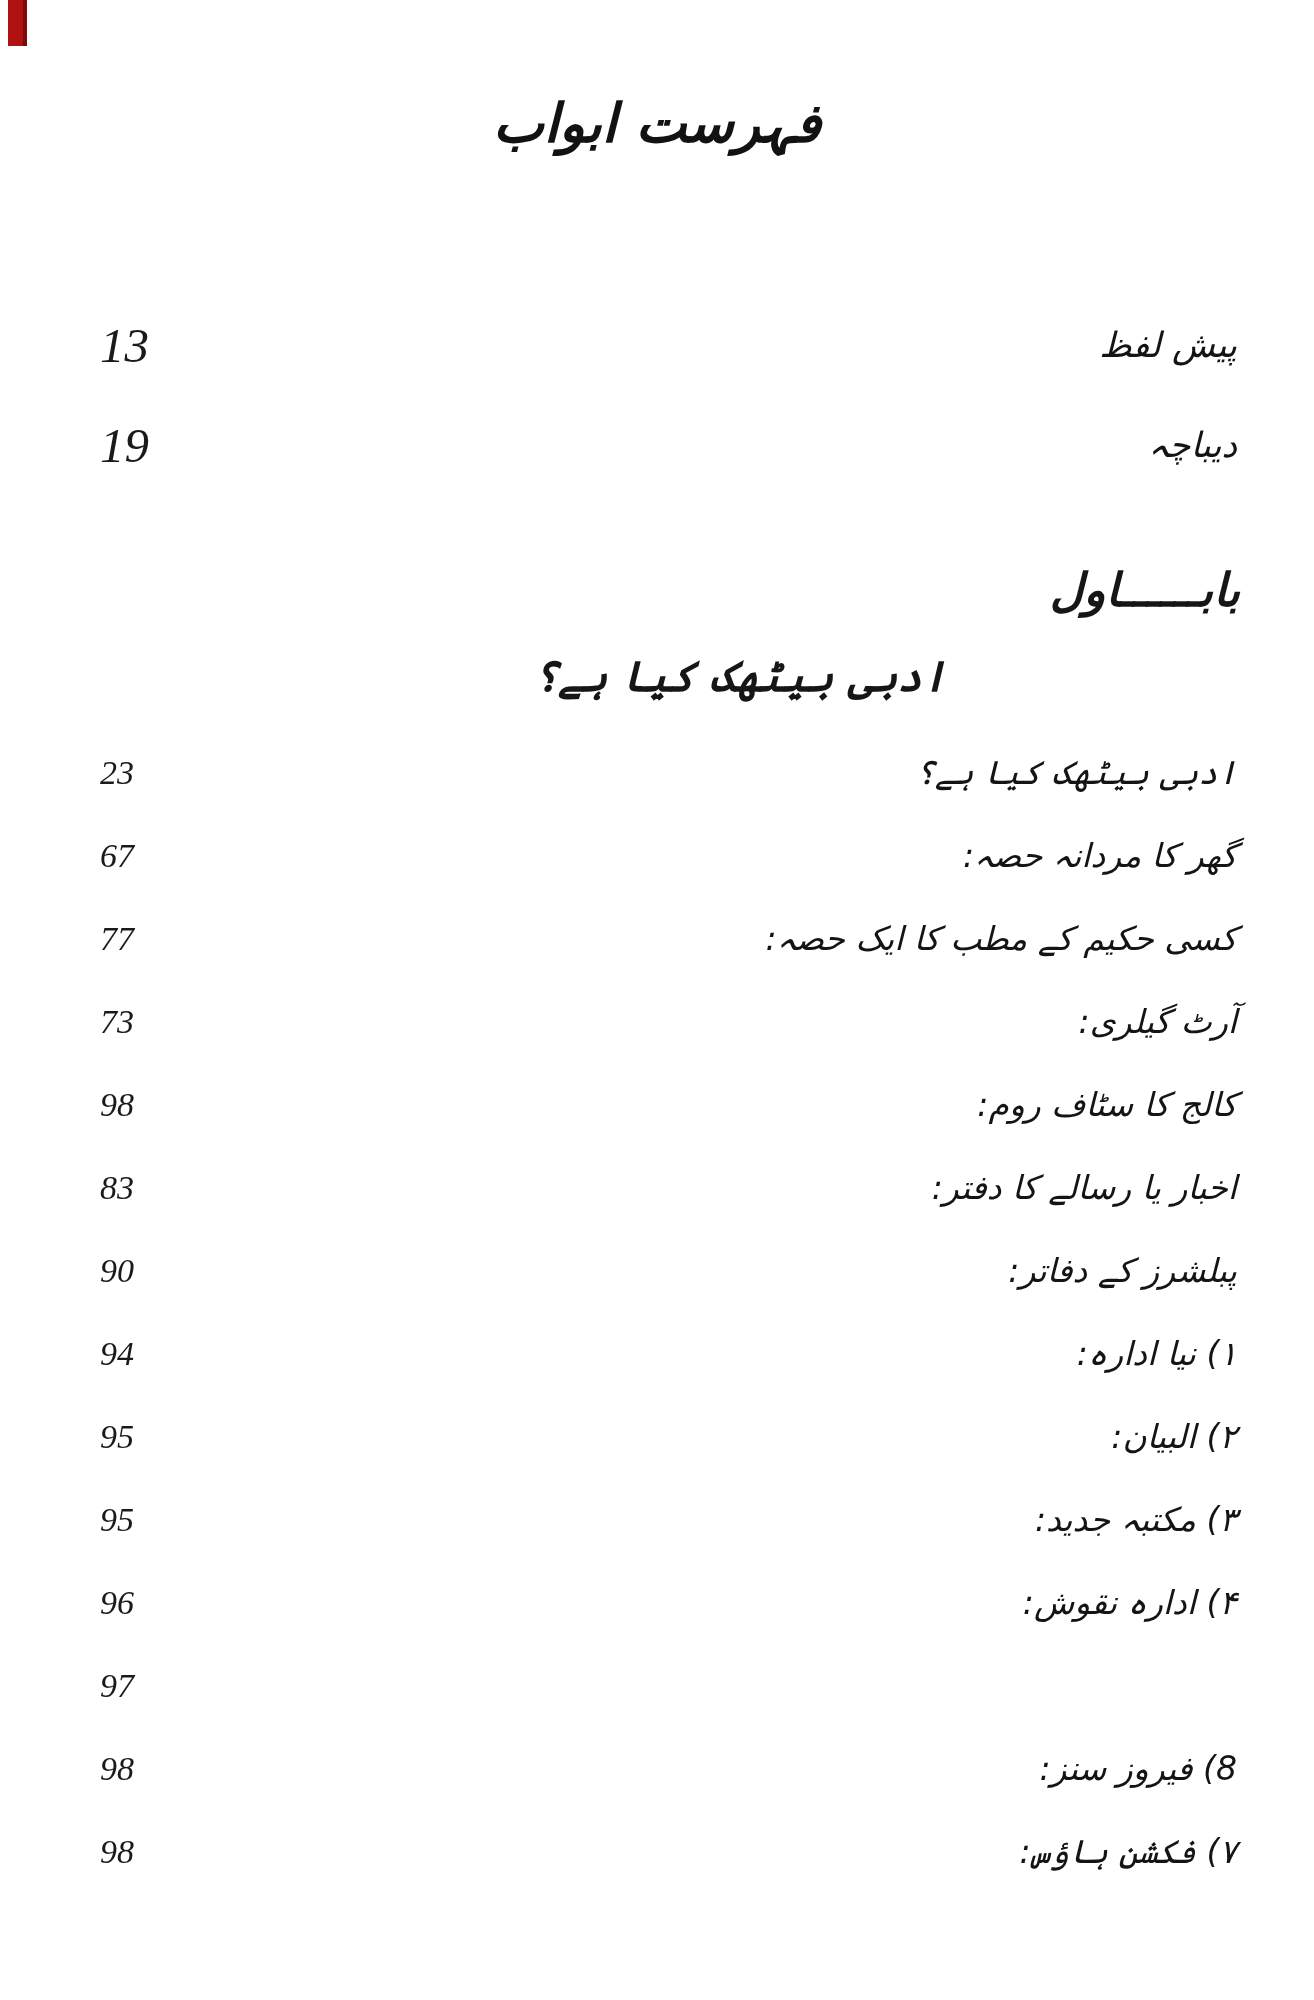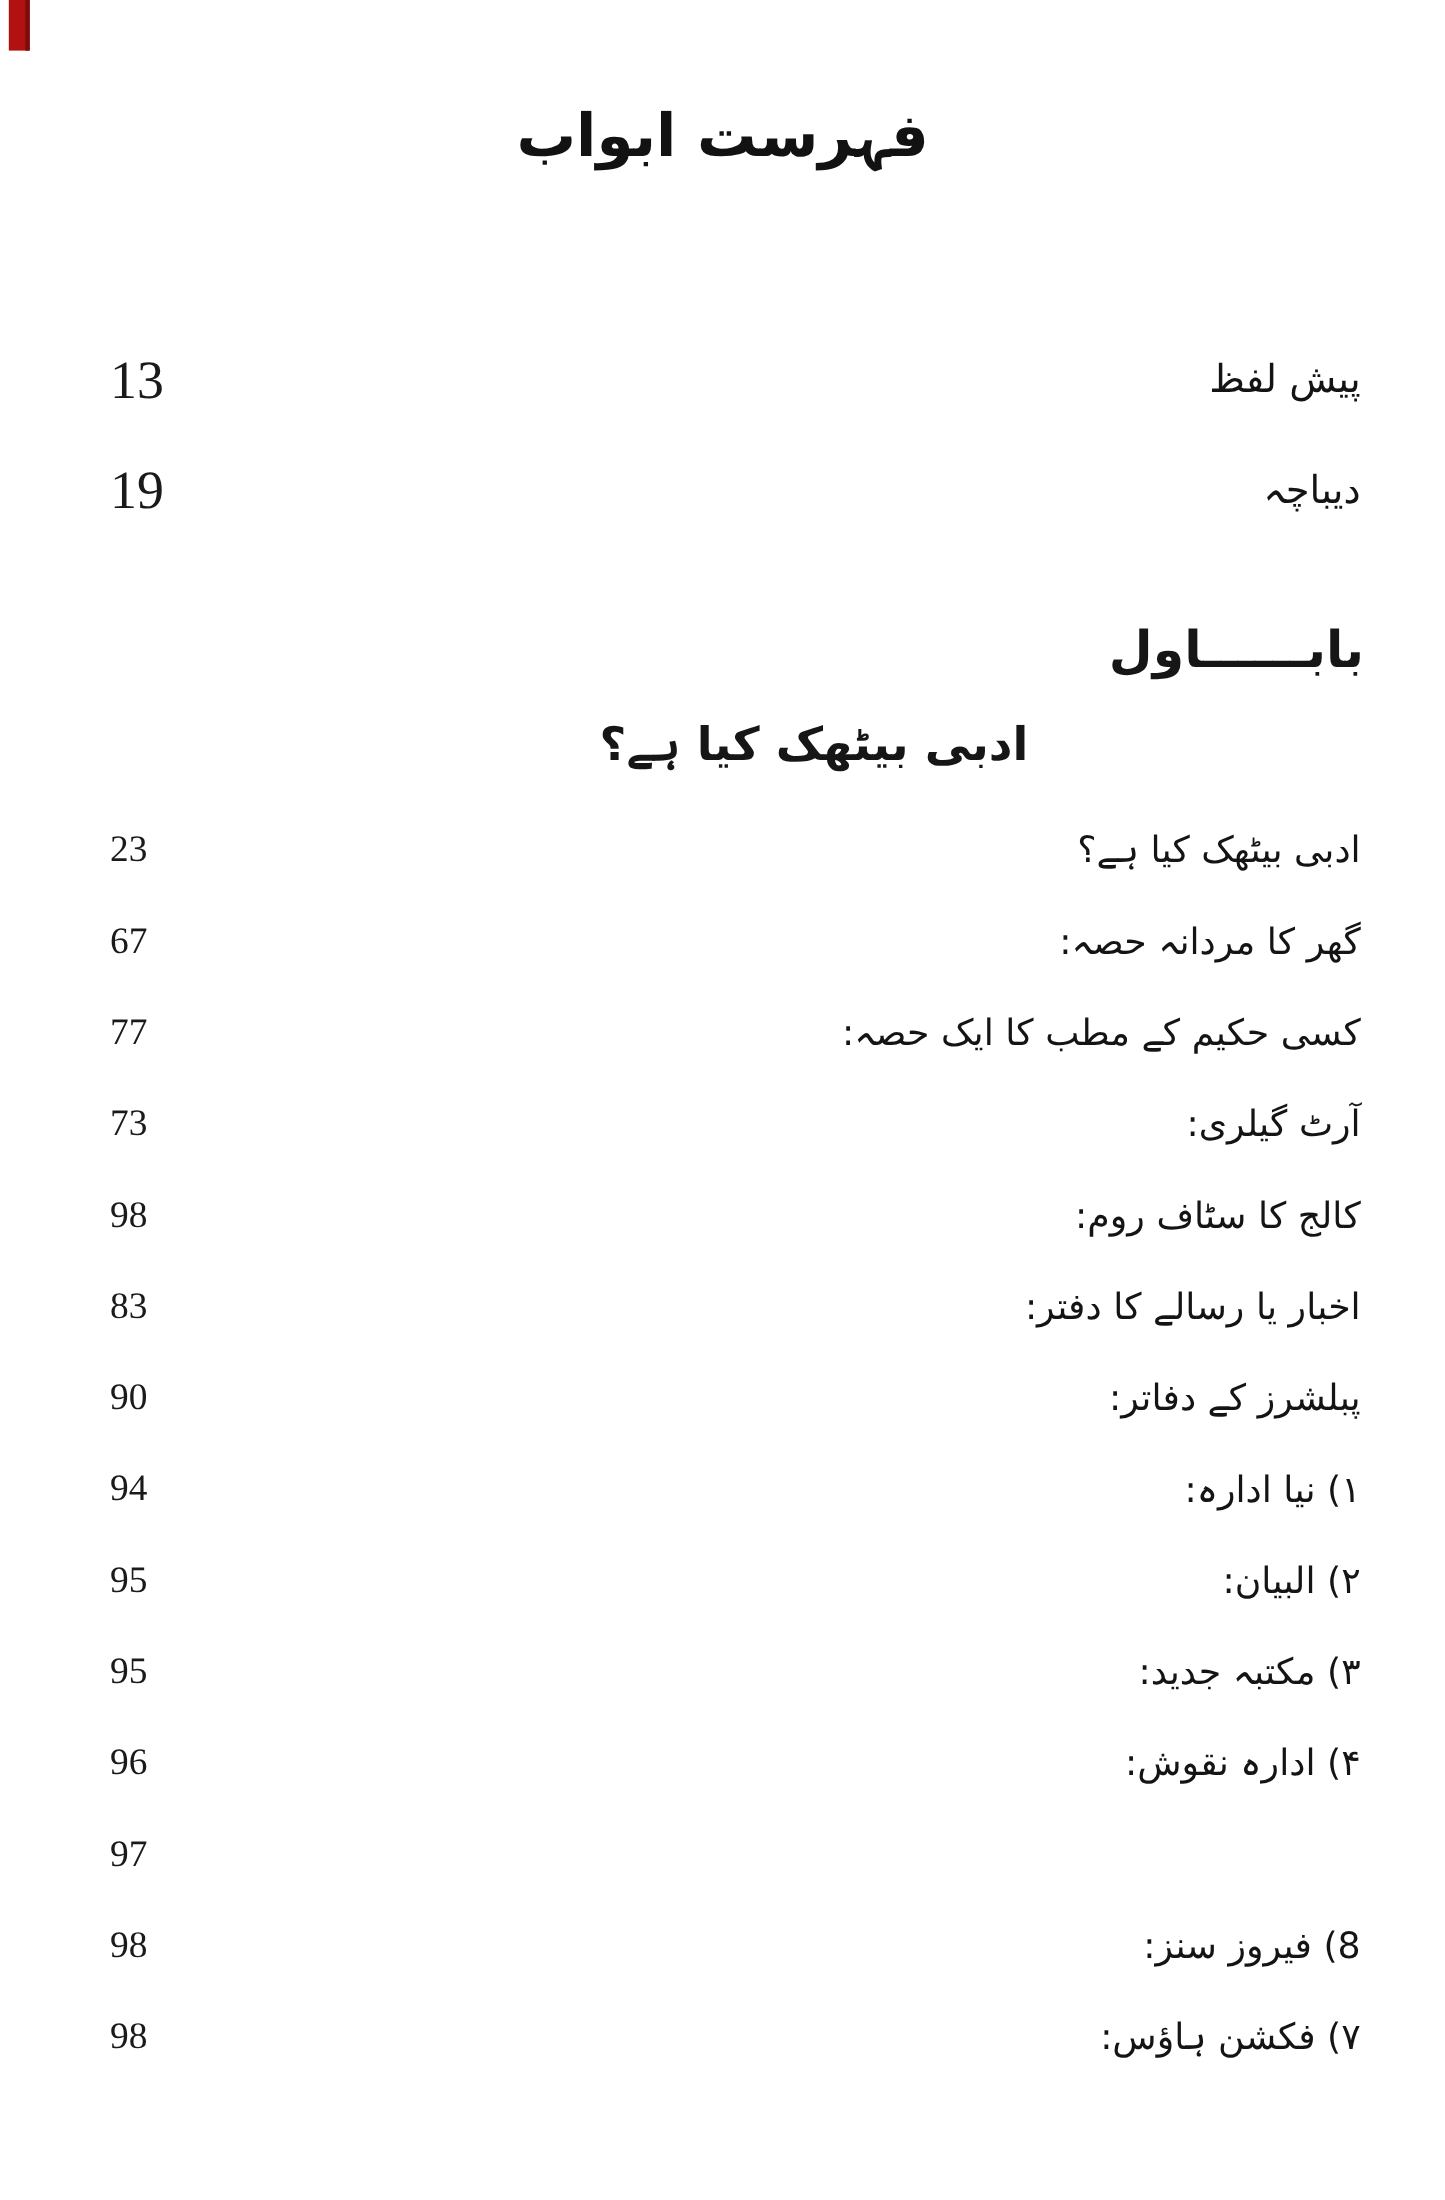--- a/index.html
+++ b/index.html
@@ -4,20 +4,21 @@
 <style>
   html, body { margin: 0; padding: 0; background: #ffffff; }
   .page {
     position: relative;
     width: 1314px;
     height: 2000px;
     background: #ffffff;
     overflow: hidden;
     font-family: "DejaVu Sans", sans-serif;
     color: #161616;
+    font-style: italic;
   }
   .red-mark {
     position: absolute;
     top: 0; left: 8px;
     width: 15px; height: 46px;
     background: #b01212;
     border-right: 4px solid #7d0b0b;
   }
   .doc-title {
     position: absolute;

